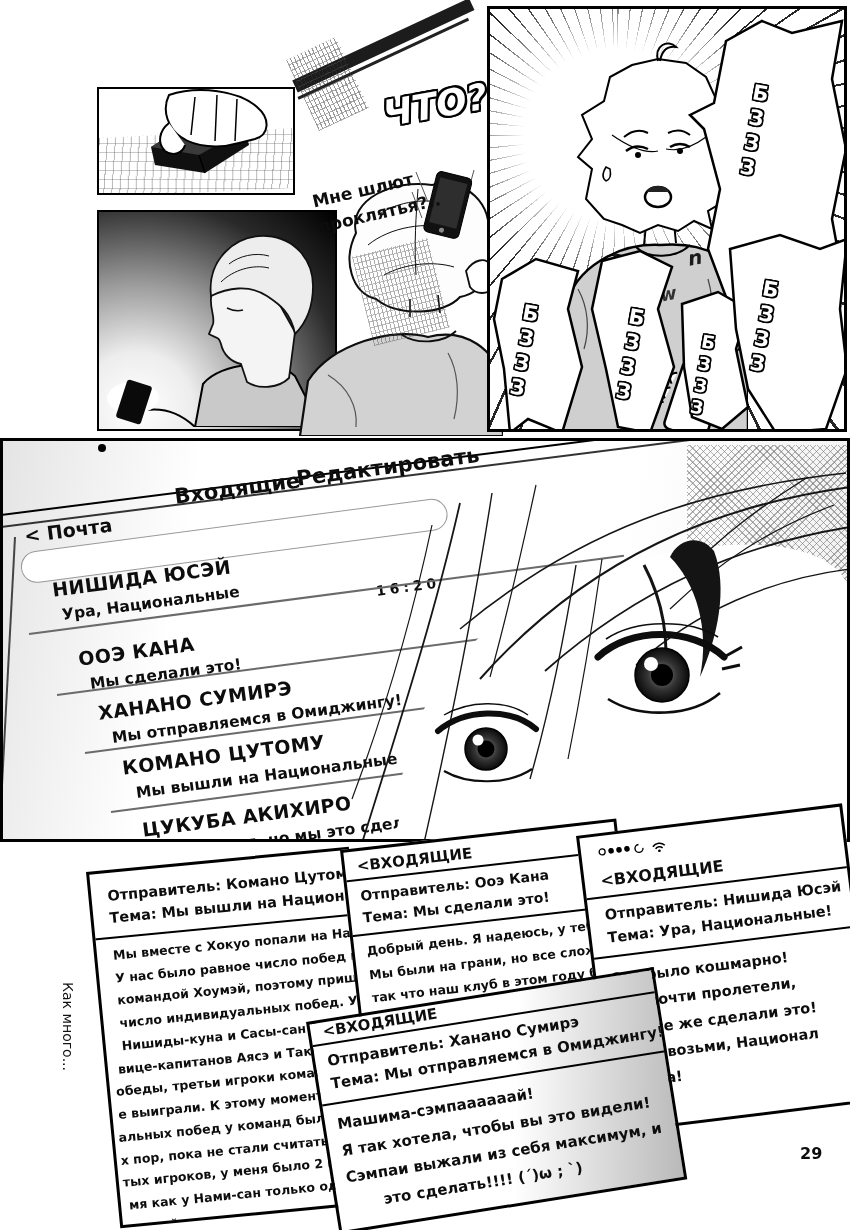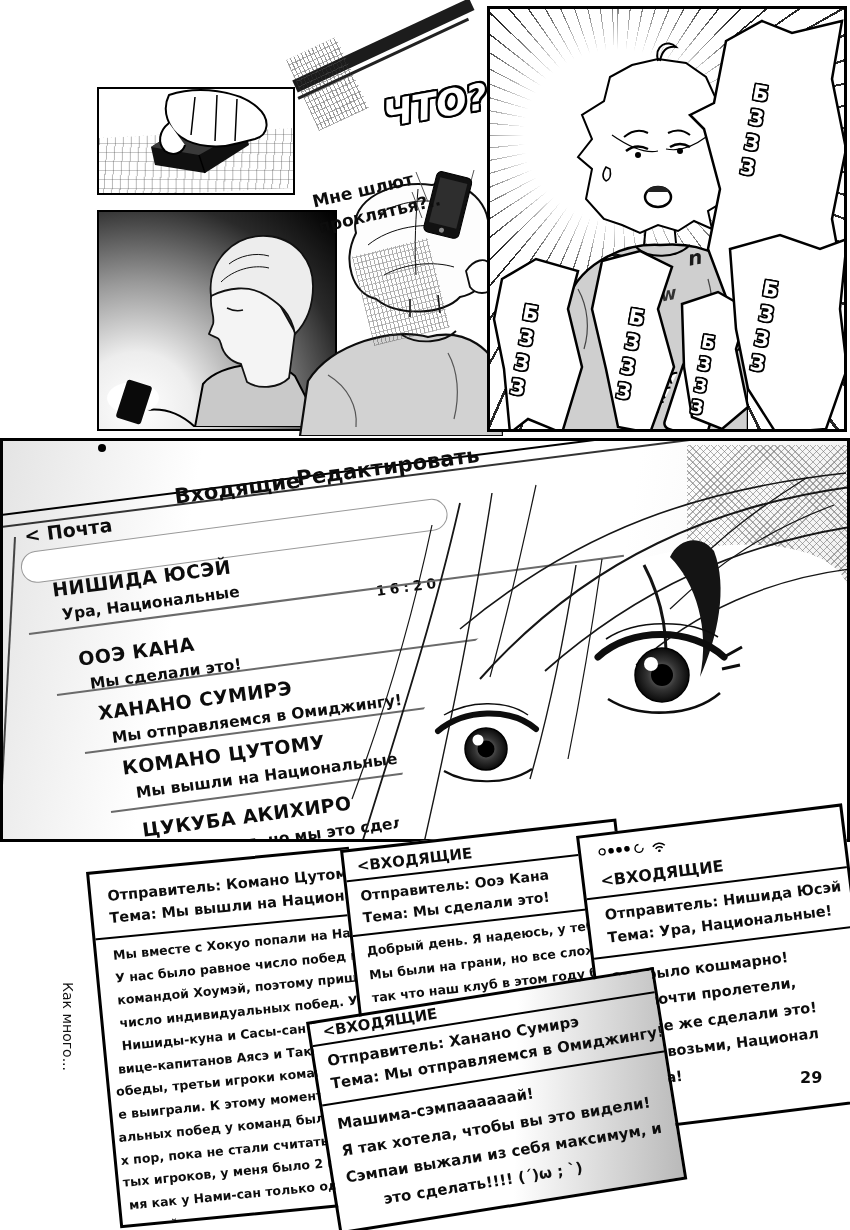--- a/index.html
+++ b/index.html
@@ -284,15 +284,15 @@
     <div class="eh" style="font-size:15px;line-height:1.55">Отправитель: Ханано Сумирэ</div>
     <div class="eh" style="font-size:15px;line-height:1.55">Тема: Мы отправляемся в Омиджингу!</div>
     <div class="hl" style="margin-top:6px;margin-bottom:7px"></div>
     <div class="bl" style="font-size:15px;line-height:1.8">Машима-сэмпаааааай!</div>
     <div class="bl" style="font-size:15px;line-height:1.8">Я так хотела, чтобы вы это видели!</div>
     <div class="bl" style="font-size:15px;line-height:1.8">Сэмпаи выжали из себя максимум, и</div>
     <div class="bl" style="font-size:15px;line-height:1.8;padding-left:34px">это сделать!!!! (´)ω ; `)</div>
   </div>
 
   <div class="abs" style="left:60px;top:982px;height:160px;writing-mode:vertical-rl;text-orientation:mixed;font-size:14px;color:#111;z-index:6">Как много...</div>
-  <div class="abs" style="left:800px;top:1068px;font-size:16px;font-weight:700;z-index:6">29</div>
+  <div class="abs" style="left:800px;top:1144px;font-size:16px;font-weight:700;z-index:6">29</div>
 
 </div>
 
 </body></html>

